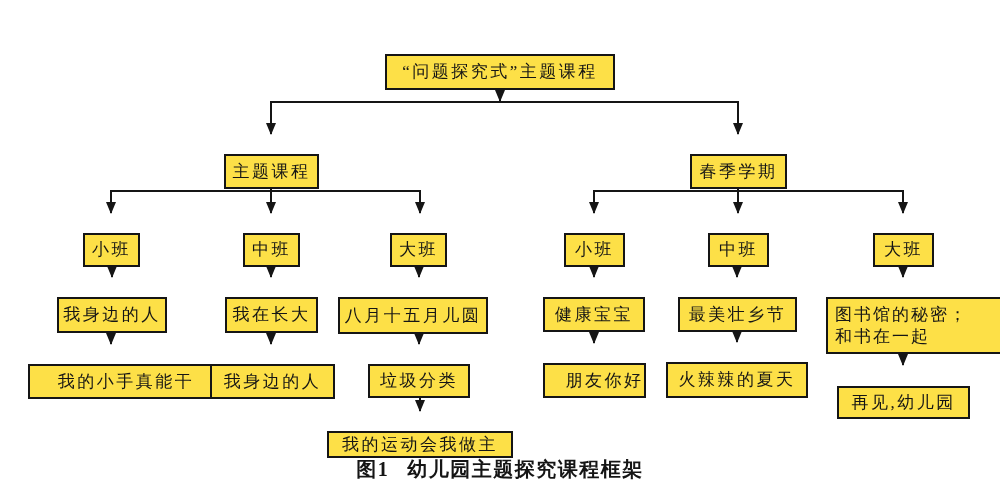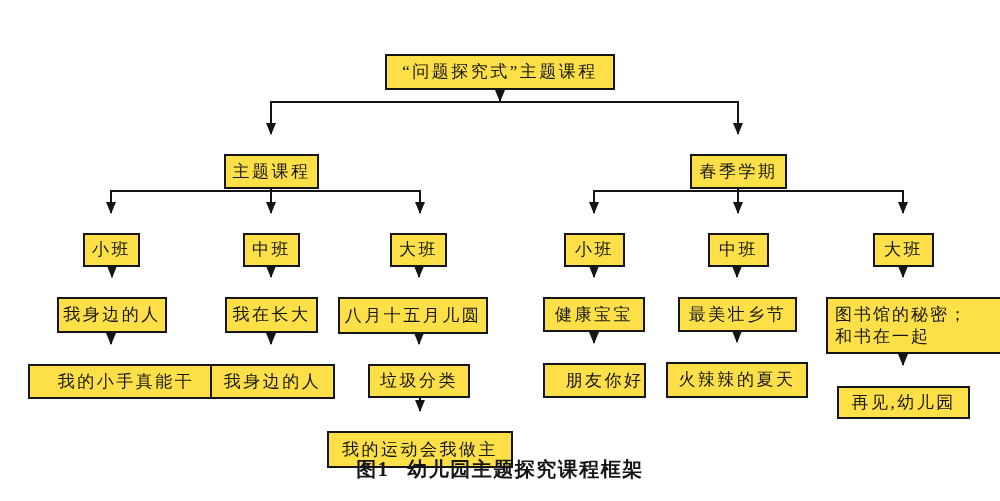--- a/index.html
+++ b/index.html
@@ -125,19 +125,19 @@
     <span>和书在一起</span>
   </div>
 
   <div class="node" style="left:28px;top:345px;width:196px;height:35px;">我的小手真能干</div>
   <div class="node" style="left:210px;top:345px;width:125px;height:35px;">我身边的人</div>
   <div class="node" style="left:368px;top:345px;width:102px;height:34px;">垃圾分类</div>
   <div class="node" style="left:543px;top:344px;width:103px;height:35px;padding-left:20px;">朋友你好</div>
   <div class="node" style="left:666px;top:343px;width:142px;height:36px;">火辣辣的夏天</div>
   <div class="node" style="left:837px;top:367px;width:133px;height:33px;">再见,幼儿园</div>
 
-  <div class="node" style="left:327px;top:412px;width:186px;height:37px;">我的运动会我做主</div>
+  <div class="node" style="left:327px;top:412px;width:186px;height:27px;">我的运动会我做主</div>
 
   <div class="caption">
     <span class="fig-label">图1</span><span>幼儿园主题探究课程框架</span>
   </div>
 
 </div>
 
 </body></html>

